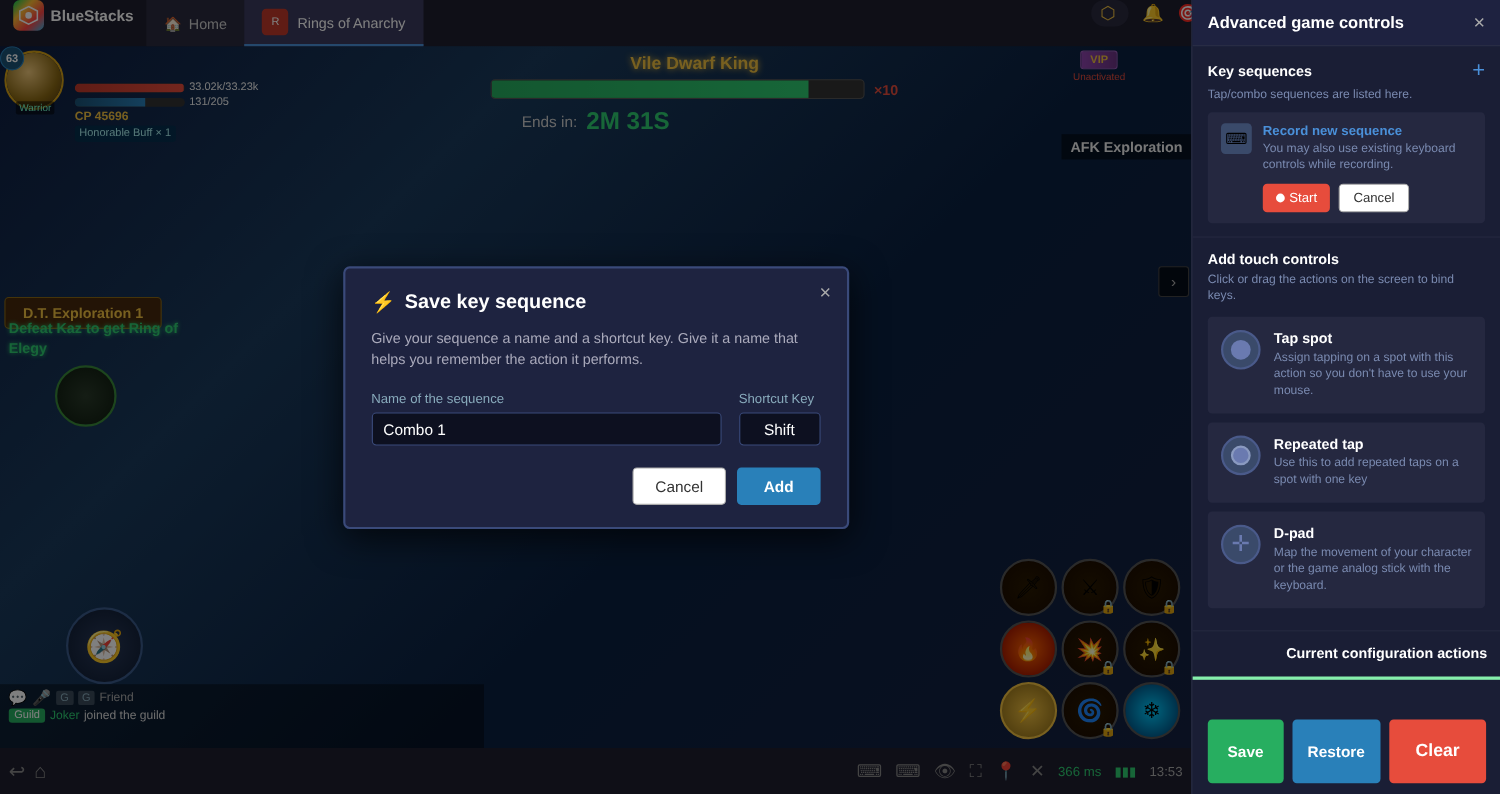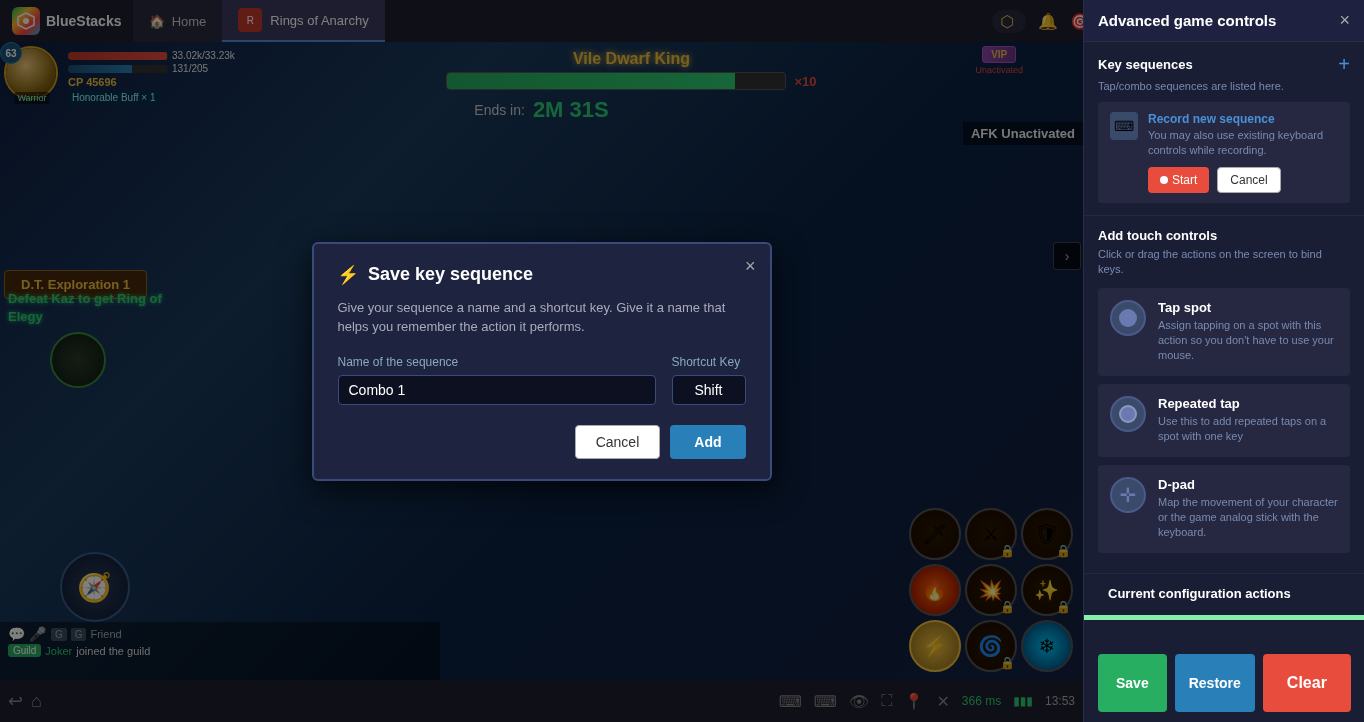--- a/index.html
+++ b/index.html
@@ -14,21 +14,21 @@
       overflow: hidden;
     }
 
     
     .top-bar {
       position: absolute;
       top: 0; left: 0;
       width: 1182px; height: 42px;
       background: #1e1e2e;
       display: flex;
-      align-items: center;
+      align-items: flex-start;
       z-index: 10;
     }
     .bluestacks-logo {
       display: flex; align-items: center;
       padding: 0 12px;
       gap: 6px;
       color: #fff;
       font-size: 14px;
       font-weight: bold;
     }
@@ -111,21 +111,21 @@
       display: flex; align-items: center; justify-content: center;
       font-size: 10px; color: #fff; font-weight: bold;
     }
     .warrior-label {
       position: absolute; bottom: -2px; left: 50%;
       transform: translateX(-50%);
       font-size: 9px; color: #7fc; white-space: nowrap;
       background: rgba(0,0,0,0.5); padding: 1px 3px; border-radius: 2px;
     }
     .stat-bars {
-      display: flex; flex-direction: column; gap: 2px; padding-top: 4px;
+      display: flex; flex-direction: column; gap: 2px; padding-top: 4px; margin-top: 24px;
     }
     .stat-row { display: flex; align-items: center; gap: 4px; }
     .stat-text { font-size: 10px; color: #eee; white-space: nowrap; }
     .bar-container { width: 100px; height: 8px; background: #333; border-radius: 4px; overflow: hidden; }
     .bar-fill-hp { height: 100%; background: linear-gradient(90deg, #c0392b, #e74c3c); }
     .bar-fill-mp { height: 100%; background: linear-gradient(90deg, #1a5276, #2980b9); }
     .cp-text { font-size: 11px; color: #f0c040; font-weight: bold; }
     .buff-text { font-size: 10px; color: #aee; background: rgba(0,50,80,0.7); padding: 2px 4px; border-radius: 3px; }
 
     
@@ -399,22 +399,23 @@
       display: flex; align-items: center; justify-content: center;
       flex-shrink: 0;
       position: relative;
     }
     .dpad-symbol {
       font-size: 20px; color: #6a7ab0;
     }
 
     
     .config-section {
-      padding: 12px 24px 8px;
-      border-bottom: 5px solid #86efac;
+      padding: 12px 12px 8px;
+      border-bottom: 3px solid #86efac;
+      text-align: right;
     }
     .config-title { font-size: 13px; font-weight: bold; color: #fff; margin-bottom: 6px; }
 
     
     .panel-actions {
       padding: 10px 14px;
       display: flex; gap: 8px;
       margin-top: auto;
     }
     .btn-save {
@@ -547,21 +548,21 @@
         </div>
         <span class="boss-multiplier">×10</span>
       </div>
     </div>
 
     <div class="timer-display">
       <span class="ends-in-label">Ends in:</span>
       <span class="timer-value">2M 31S</span>
     </div>
 
-    <div class="afk-text">AFK Unactivated</div>
+    <div class="afk-text">AFK Exploration</div>
 
     <div class="exploration-banner">D.T. Exploration 1</div>
     <div class="quest-text">
       <div>Defeat Kaz to get Ring of</div>
       <div>Elegy</div>
     </div>
 
     <div style="position:absolute;top:290px;left:50px;width:56px;height:56px;border-radius:50%;background:radial-gradient(circle,#2a3a2a,#0d1a0d);border:2px solid #3a8a3a;"></div>
 
     <div class="compass-icon">

